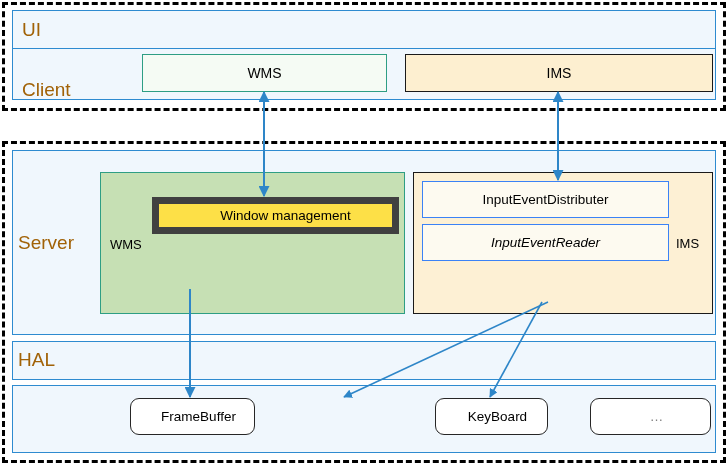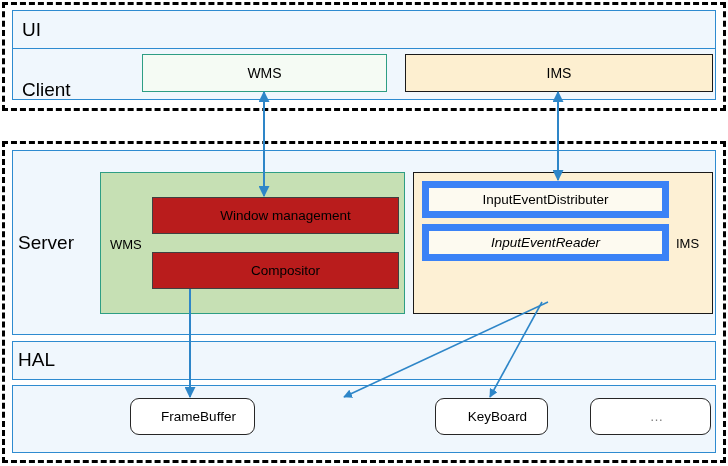--- a/index.html
+++ b/index.html
@@ -28,21 +28,21 @@
 
   
   .layer {
     position: absolute;
     box-sizing: border-box;
     border: 1px solid #2e8bd0;
     background: #f0f7fd;
   }
   .layer-label {
     position: absolute;
-    color: #000000;
+    color: #a16207;
     font-size: 19px;
     line-height: 23px;
     white-space: pre-line;
     letter-spacing: 0px;
   }
 
   
   .client-box {
     position: absolute;
     box-sizing: border-box;
@@ -84,26 +84,26 @@
   .module {
     position: absolute;
     box-sizing: border-box;
     display: flex;
     align-items: center;
     justify-content: center;
     font-size: 13.5px;
     color: #000000;
   }
   .module-green {
-    border: 1px solid #404040;
-    background: #b91c1c;
+    border: 7px solid #404040;
+    background: #fde047;
     padding-left: 20px;
   }
   .module-orange {
-    border: 7px solid #3b82f6;
+    border: 1px solid #3b82f6;
     background: #fdfaf0;
   }
 
   
   .hw-box {
     position: absolute;
     box-sizing: border-box;
     border: 1px solid #262626;
     border-radius: 9px;
     background: #ffffff;
@@ -150,23 +150,20 @@
 
   <div class="layer" style="left:12px; top:150px; width:704px; height:185px;"></div>
   <div class="layer-label" style="left:18px; top:231px; width:110px;">Server</div>
 
   <div class="srv-container srv-wms" style="left:100px; top:172px; width:305px; height:142px;"></div>
   <div class="srv-tag" style="left:110px; top:237px;">WMS</div>
 
   <div class="module module-green" style="left:152px; top:197px; width:247px; height:37px;">
     <span>Window management</span>
   </div>
-  <div class="module module-green" style="left:152px; top:252px; width:247px; height:37px;">
-    <span>Compositor</span>
-  </div>
 
   <div class="srv-container srv-ims" style="left:413px; top:172px; width:300px; height:142px;"></div>
   <div class="srv-tag" style="left:676px; top:236px;">IMS</div>
 
   <div class="module module-orange" style="left:422px; top:181px; width:247px; height:37px;">
     <span>InputEventDistributer</span>
   </div>
   <div class="module module-orange" style="left:422px; top:224px; width:247px; height:37px;font-style:italic;">
     <span>InputEventReader</span>
   </div>

